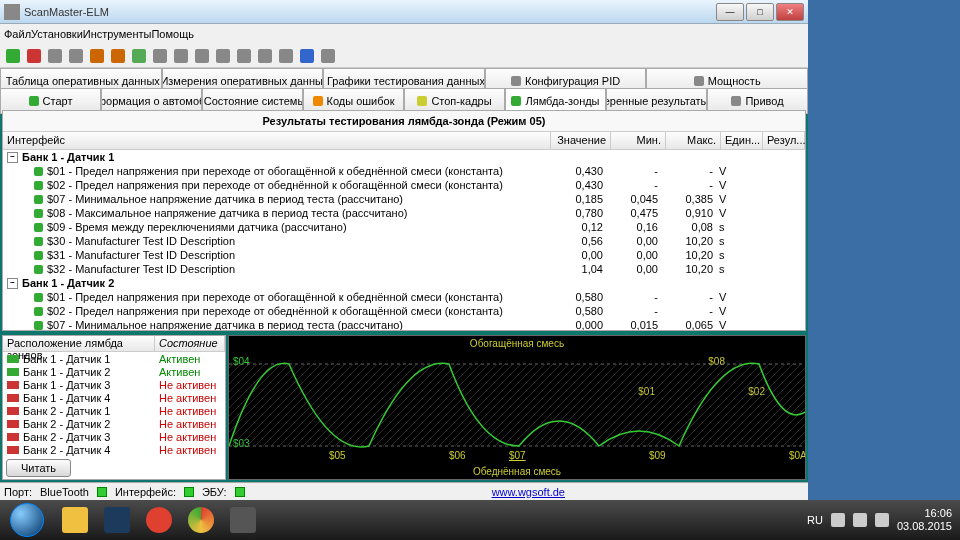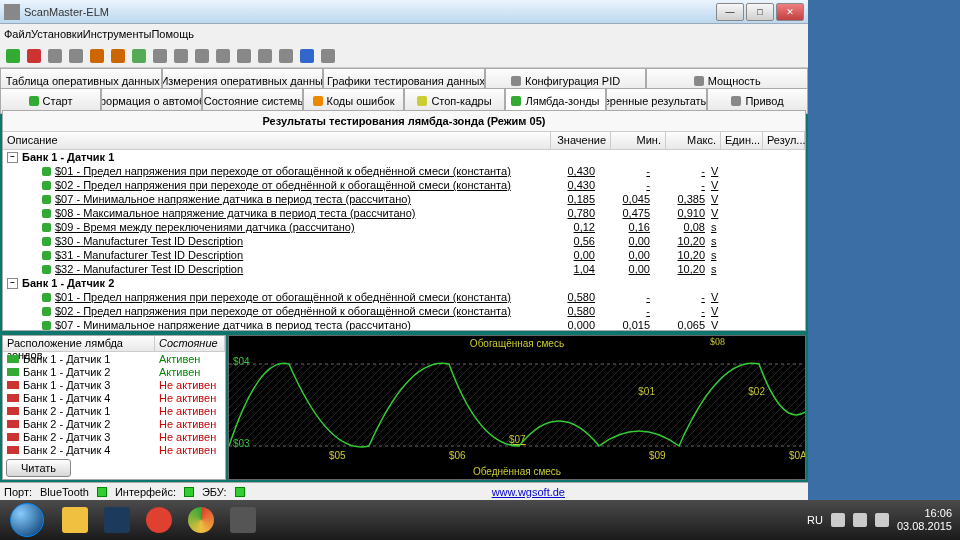--- a/index.html
+++ b/index.html
@@ -21,21 +21,21 @@
 .tabicon { width:10px; height:10px; background:#888; border-radius:2px; display:inline-block; }
 .ti-green{background:#3a3;} .ti-blue{background:#36c;} .ti-red{background:#c33;} .ti-yellow{background:#cc3;} .ti-orange{background:#e80;} .ti-gray{background:#888;}
 .content { flex:1; background:#fff; border:1px solid #aaa; margin:2px; display:flex; flex-direction:column; overflow:hidden; }
 .panel-title { text-align:center; font-weight:bold; padding:4px; border-bottom:1px solid #ccc; background:#f8f8f8; }
 .headers { display:flex; border-bottom:1px solid #ccc; background:linear-gradient(#fdfdfd,#e8e8e8); height:18px; font-size:10px; }
 .headers div { padding:2px 4px; border-right:1px solid #ccc; }
 .h-desc{flex:1;} .h-val{width:60px; text-align:right;} .h-min{width:55px; text-align:right;} .h-max{width:55px; text-align:right;} .h-unit{width:42px;} .h-res{width:42px;}
 .tree { flex:1; overflow:auto; font-size:10px; }
 .group-row { display:flex; align-items:center; padding:1px 4px; font-weight:bold; cursor:pointer; }
 .group-row .exp { width:11px; height:11px; border:1px solid #888; display:inline-flex; align-items:center; justify-content:center; margin-right:4px; font-size:8px; line-height:1; }
-.item-row { display:flex; align-items:center; padding:0 16px; height:14px;text-decoration:underline; }
+.item-row { display:flex; align-items:center; padding:0 8px; height:14px; }
 .item-row .ind { width:36px; display:inline-flex; align-items:center; justify-content:flex-end; padding-right:4px; }
 .item-row .dot { width:9px; height:9px; background:#3a3; border-radius:2px; }
 .item-row .desc { flex:1; white-space:nowrap; overflow:hidden; }
 .item-row .val{width:60px;text-align:right;} .item-row .min{width:55px;text-align:right;} .item-row .max{width:55px;text-align:right;} .item-row .unit{width:42px;padding-left:6px;} .item-row .res{width:42px;}
 .bottom { display:flex; height:145px; margin:2px; gap:2px; }
 .sensor-panel { width:224px; background:#fff; border:1px solid #aaa; display:flex; flex-direction:column; }
 .sensor-head { display:flex; background:linear-gradient(#fdfdfd,#e8e8e8); border-bottom:1px solid #ccc; height:16px; font-size:10px; }
 .sensor-head div { padding:1px 4px; border-right:1px solid #ccc; }
 .sh-loc{flex:1;} .sh-st{width:70px;font-style:italic;}
 .sensor-row { display:flex; align-items:center; height:13px; padding:0 4px; font-size:10px; }
@@ -185,21 +185,21 @@
       </div>
       <div class="tab">
         <span class="tabicon ti-gray"></span>
         <span>Привод</span>
       </div>
     </div>
 
   <div class="content">
     <div class="panel-title">Результаты тестирования лямбда-зонда (Режим 05)</div>
     <div class="headers">
-      <div class="h-desc">Описание</div>
+      <div class="h-desc">Интерфейс</div>
       <div class="h-val">Значение</div>
       <div class="h-min">Мин.</div>
       <div class="h-max">Макс.</div>
       <div class="h-unit">Един...</div>
       <div class="h-res">Резул...</div>
     </div>
     <div class="tree" id="tree">
         <div class="group-row">
           <span class="exp">−</span>
           <span>Банк 1 - Датчик 1</span>
@@ -385,24 +385,24 @@
       </div>
     </div>
 
     <div class="graph">
       <div class="lbl" style="top:2px;left:50%;transform:translateX(-50%);">Обогащённая смесь</div>
       <div class="lbl" style="bottom:2px;left:50%;transform:translateX(-50%);">Обеднённая смесь</div>
       <div class="lbl" style="top:20px;left:4px;color:#3c3;">$04</div>
       <div class="lbl" style="bottom:30px;left:4px;color:#3c3;">$03</div>
       <div class="lbl" style="bottom:18px;left:100px;">$05</div>
       <div class="lbl" style="bottom:18px;left:220px;">$06</div>
-      <div class="lbl" style="bottom:34px;left:280px;text-decoration:underline;">$07</div>
+      <div class="lbl" style="bottom:18px;left:280px;text-decoration:underline;">$07</div>
       <div class="lbl" style="bottom:18px;left:420px;">$09</div>
       <div class="lbl" style="bottom:18px;left:560px;">$0A</div>
-      <div class="lbl" style="top:0;right:80px;font-family:Liberation Serif, serif;">$08</div>
+      <div class="lbl" style="top:20px;right:80px;">$08</div>
       <div class="lbl" style="top:50px;right:150px;">$01</div>
       <div class="lbl" style="top:50px;right:40px;">$02</div>
       <svg width="720" height="145">
         <line x1="0" y1="28" x2="720" y2="28" stroke="#666" stroke-dasharray="3,3"></line>
         <line x1="0" y1="110" x2="720" y2="110" stroke="#666" stroke-dasharray="3,3"></line>
         <pattern id="hatch" width="8" height="8" patternUnits="userSpaceOnUse">
             <line x1="0" y1="8" x2="8" y2="0" stroke="#444"></line>
           </pattern>
         <rect x="0" y="28" width="720" height="82" fill="url(#hatch)" opacity="0.6"></rect>
         <path d="M 0,110 Q 30,20 60,28 Q 100,120 140,110 Q 180,20 220,28 Q 250,110 290,110 Q 330,60 370,110 Q 410,80 450,110 Q 490,20 530,28 Q 560,110 590,60 Q 620,20 650,28 Q 680,110 720,70" stroke="#3c3" stroke-width="1.5" fill="none"></path>

